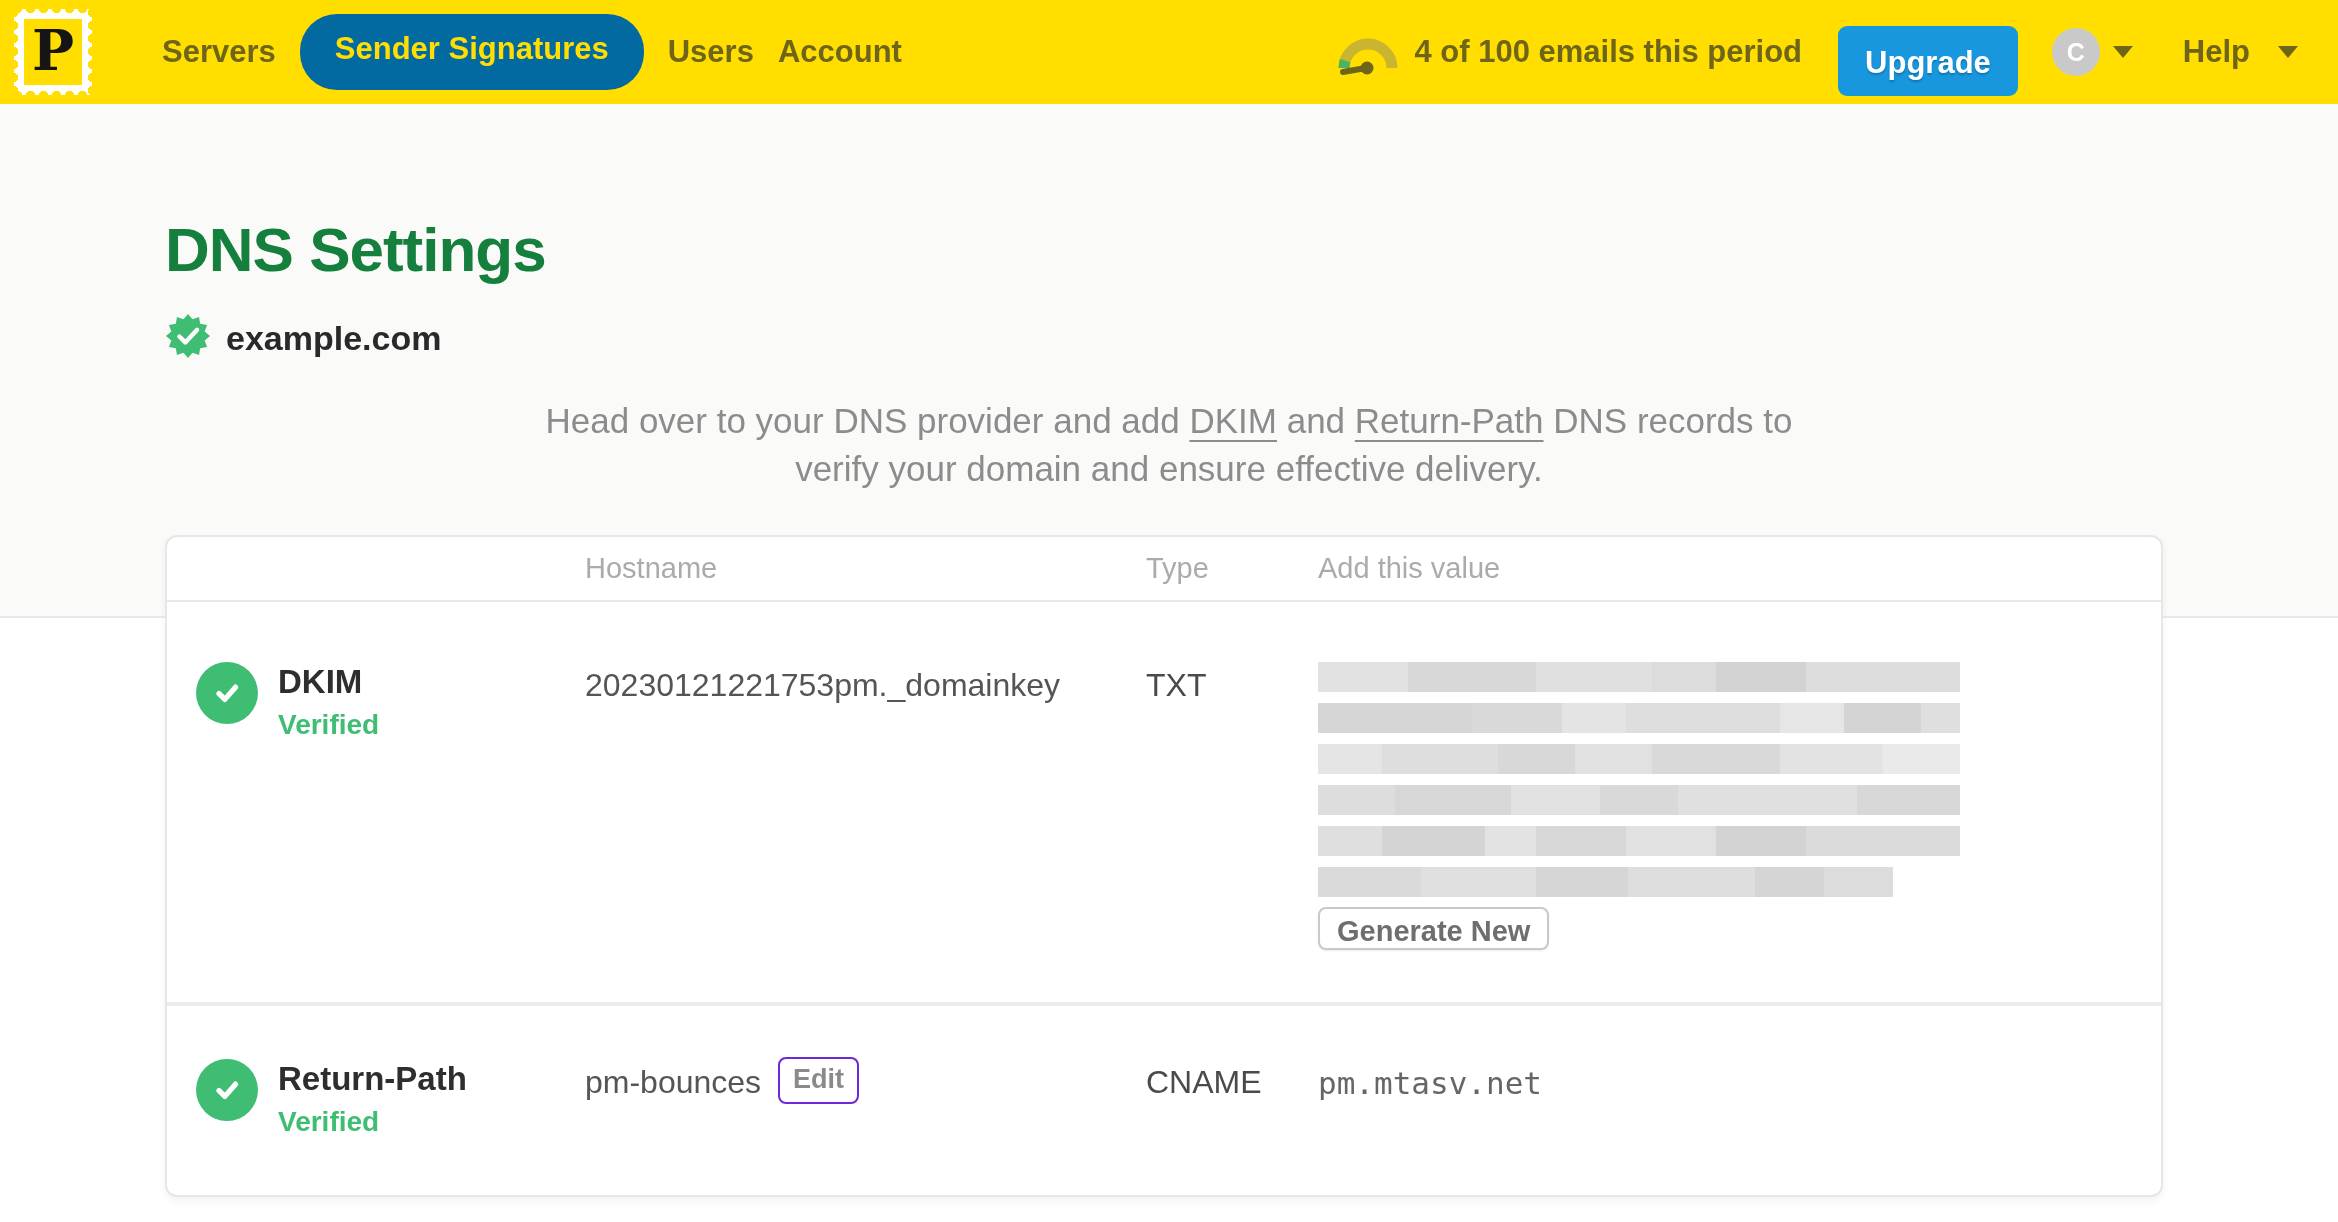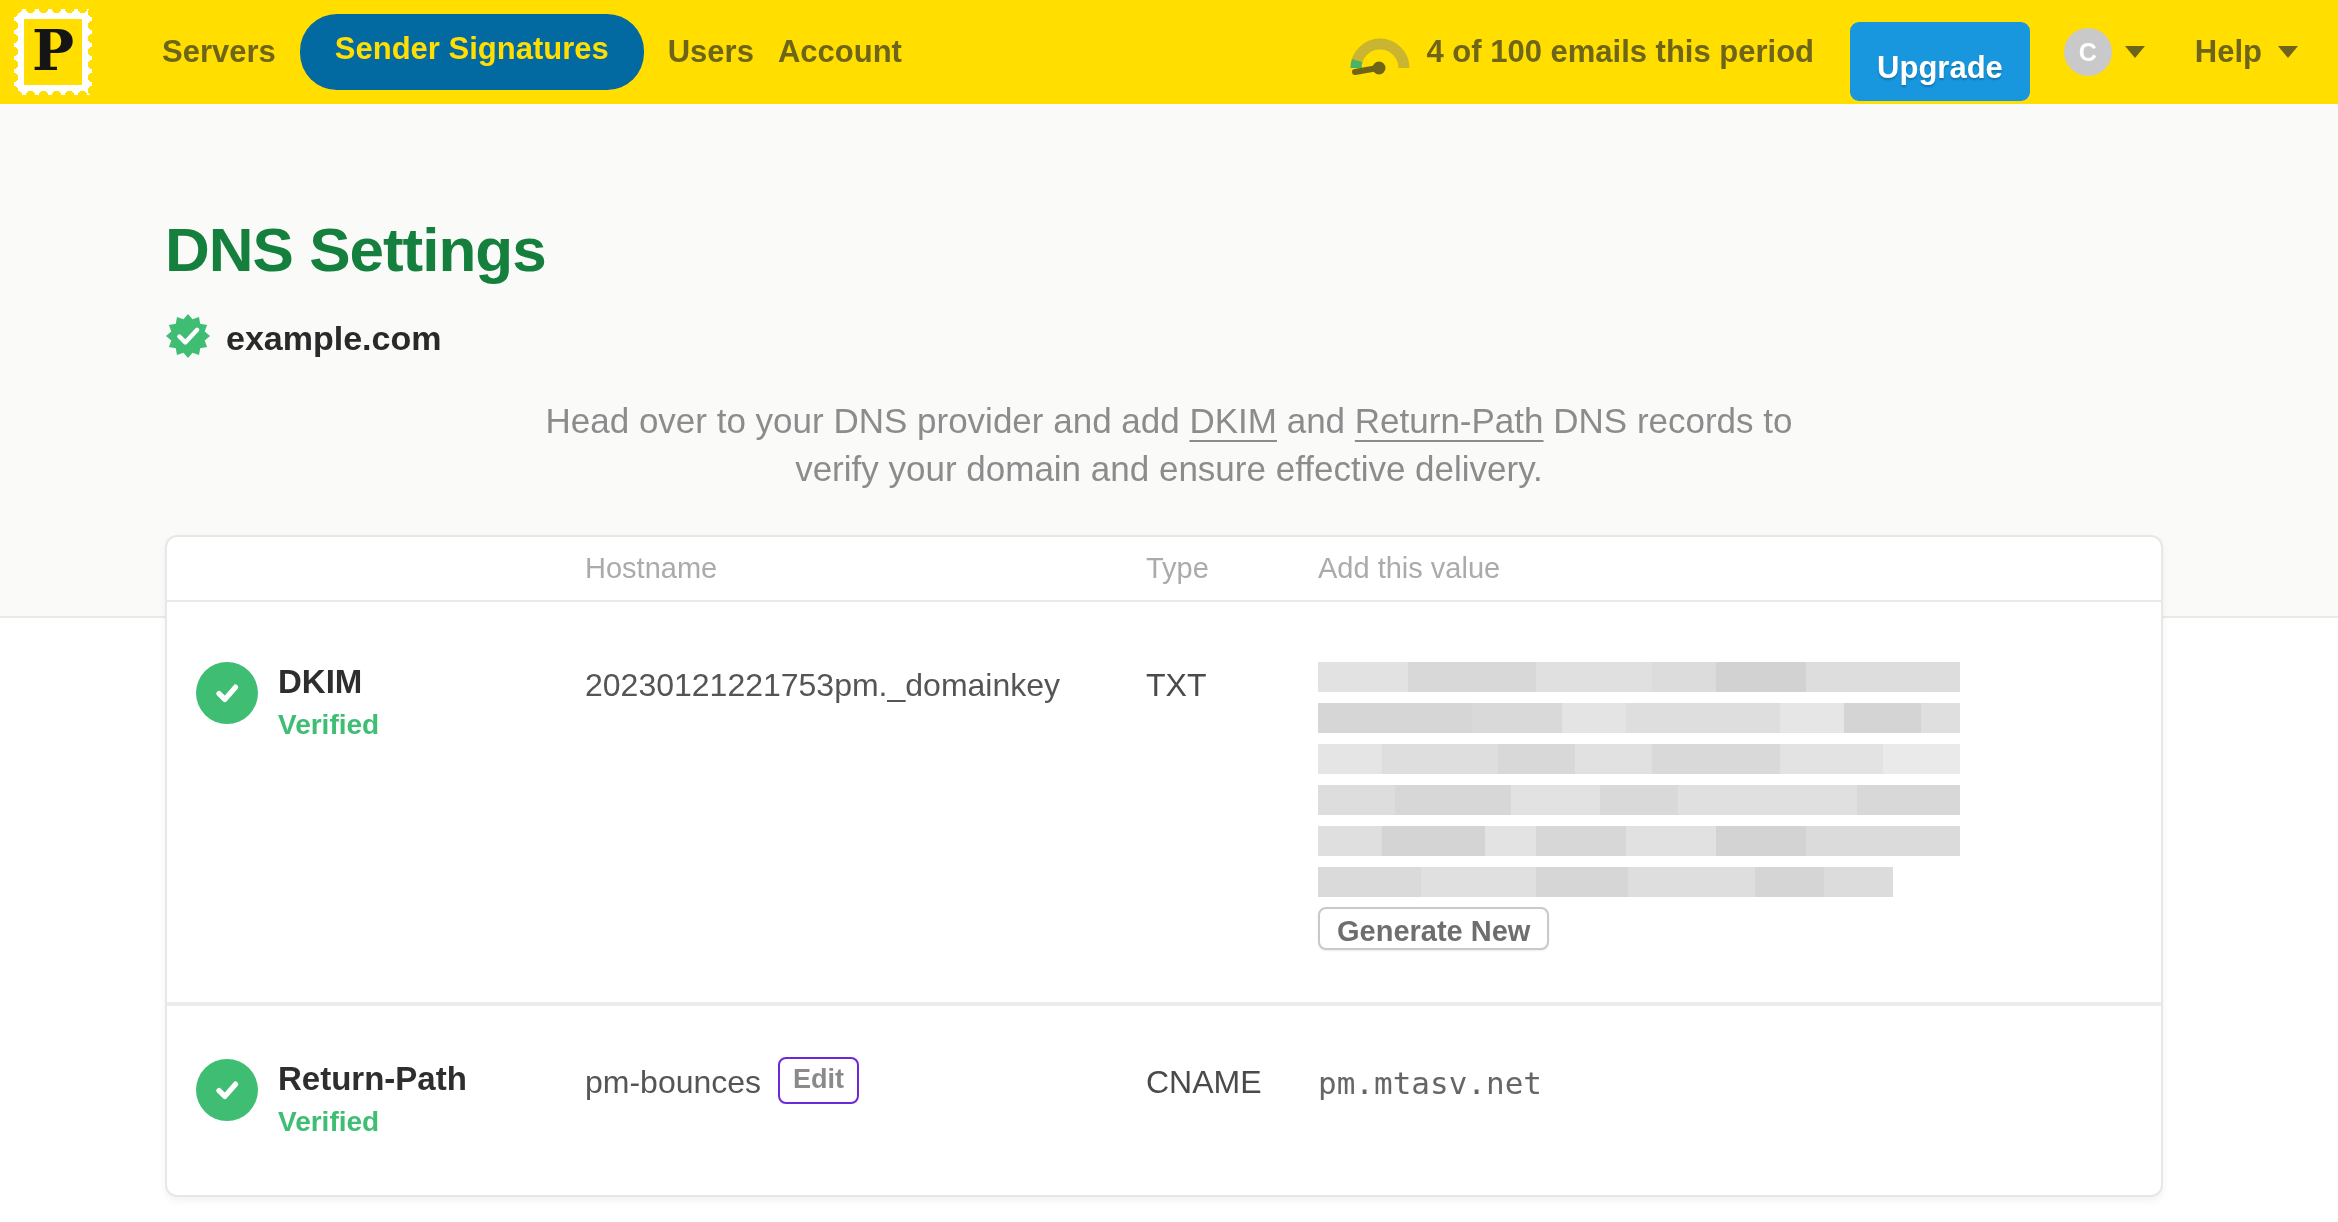--- a/index.html
+++ b/index.html
@@ -28,28 +28,28 @@
   .nav-item { font-size: 31px; font-weight: bold; color: #6F6519; text-decoration: none; cursor: pointer; white-space: nowrap; }
   .nav-item.active {
     background: #0369a1; color: #FFDE00; padding: 17px 35px 23px; border-radius: 37px;
   }
 
   .top-right { margin-left: auto; display: flex; align-items: center; }
   .usage { display: flex; align-items: center; gap: 14px; color: #6F6519; font-weight: bold; font-size: 31px; cursor: pointer; white-space: nowrap; }
   .usage svg { display: block; }
   .upgrade-btn {
     margin-left: 36px; background: #1897DE; color: #fff; font-weight: bold; font-size: 31px;
-    border: none; border-radius: 9px; padding: 28px 27px 15px; cursor: pointer;
+    border: none; border-radius: 9px; padding: 19px 27px 15px; cursor: pointer;
     text-shadow: 0 2px 2px rgba(0,0,0,0.22); font-family: inherit; margin-top: 18px;
   }
   .avatar-menu { margin-left: 34px; display: flex; align-items: center; gap: 13px; cursor: pointer; }
   .avatar { width: 48px; height: 48px; border-radius: 50%; background: #C9C9C9; color: #fff;
     font-weight: bold; font-size: 25px; display: flex; align-items: center; justify-content: center; }
   .caret { width: 0; height: 0; border-left: 10px solid transparent; border-right: 10px solid transparent; border-top: 12px solid #6F6519; }
-  .help-menu { margin-left: 50px; display: flex; align-items: center; gap: 16px; cursor: pointer;
+  .help-menu { margin-left: 50px; display: flex; align-items: center; gap: 28px; cursor: pointer;
     color: #6F6519; font-weight: bold; font-size: 31px; }
 
   
   .hero { height: 514px; background: #FAFAF9; border-bottom: 2px solid #E9E9E7; }
   .page-title { padding: 110px 0 0 165px; font-size: 62px; letter-spacing: -1px; color: #15803d; }
   .domain-row { margin: 28px 0 0 165px; display: flex; align-items: center; gap: 15px; }
   .domain-name { font-size: 34px; font-weight: bold; color: #292929; }
   .intro { margin: 34px auto 8px; max-width: 1300px; text-align: center; font-size: 35px; color: #8C8C8C; line-height: 1.36; }
   .intro a { color: #8C8C8C; text-decoration: underline; text-underline-offset: 7px; text-decoration-thickness: 2px; cursor: pointer; }
 

